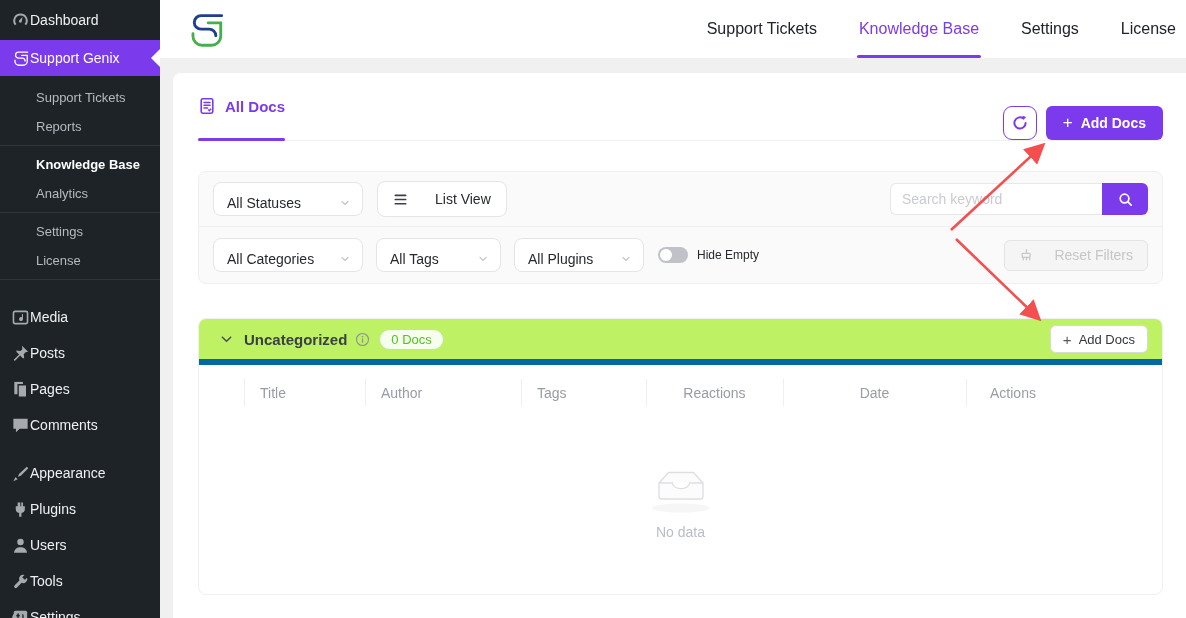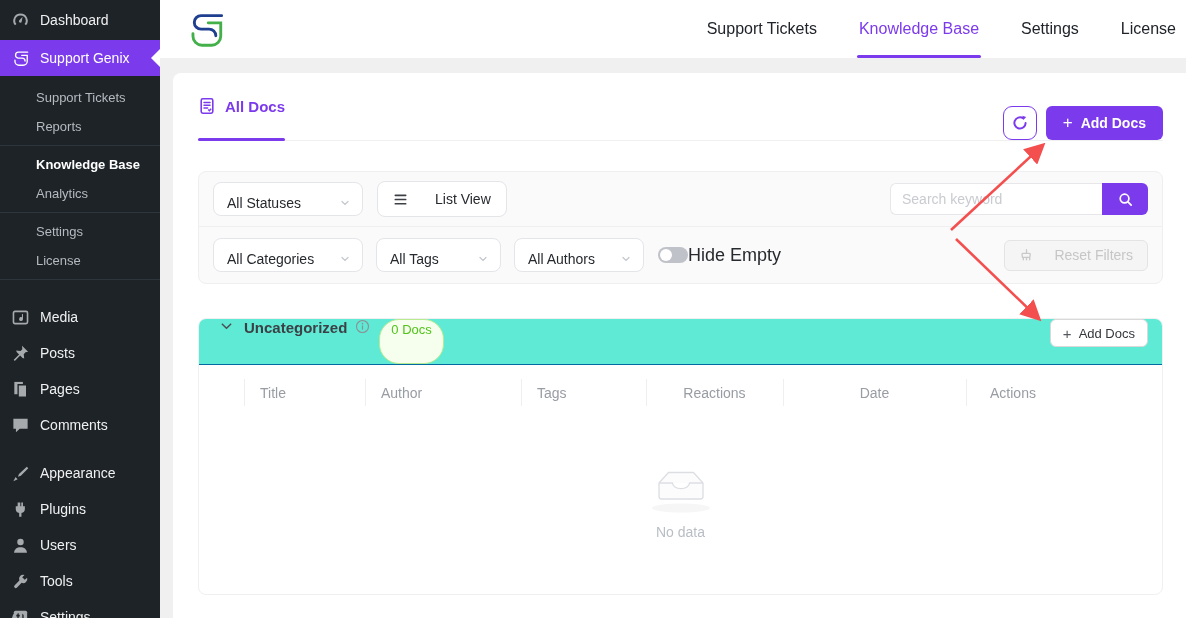--- a/index.html
+++ b/index.html
@@ -8,21 +8,21 @@
     font-family: "Liberation Sans", sans-serif;
     background:#f0f0f1;
     position:relative;
     overflow:hidden;
     color:#1f2329;
   }
   svg { display:block; }
 
   
   .sidebar { position:absolute; left:0; top:0; width:160px; height:618px; background:#1d2327; z-index:10; }
-  .sb-item { display:flex; align-items:center; gap:10px; height:36px; padding-left:11px; font-size:14px; color:#f0f0f1; cursor:pointer; }
+  .sb-item { display:flex; align-items:center; height:36px; padding-left:11px; font-size:14px; color:#f0f0f1; cursor:pointer; }
   .sb-item .ico { width:19px; height:19px; flex:0 0 19px; }
   .sb-item.active { background:#7c3aed; color:#fff; position:relative; }
   .sb-arrow { position:absolute; right:0; top:50%; transform:translateY(-50%); width:0; height:0;
     border-top:9px solid transparent; border-bottom:9px solid transparent; border-right:9px solid #fff; }
   .sb-sub { padding:7px 0 4px 0; }
   .sb-sub-item { display:block; padding:7px 0 7px 36px; font-size:13px; color:#b4bac0; cursor:pointer; }
   .sb-sub-item.current { color:#fff; font-weight:bold; }
   .sb-sep { height:1px; background:#2e353b; margin:4px 0; }
   .sb-menu { padding-top:11px; }
   .sb-spacer { height:12px; }
@@ -54,26 +54,26 @@
   .select { height:34px; background:#fff; border:1px solid #e4e5e9; border-radius:8px; display:flex; align-items:center; justify-content:space-between; padding:8px 11px 0 13px; font-size:14px; color:#26292e; cursor:pointer; }
   .w-statuses { width:150px; }  .w-categories { width:150px; margin-right:13px; }
   .w-tags { width:125px; margin-right:13px; }  .w-authors { width:130px; margin-right:14px; }
   .listview-btn { height:36px; margin-left:14px; background:#fff; border:1px solid #e4e5e9; border-radius:8px; display:flex; align-items:center; gap:27px; padding:0 15px; font-size:14px; color:#26292e; cursor:pointer; font-family:inherit; }
   .search-group { margin-left:auto; display:flex; }
   .search-input { width:212px; height:32px; border:1px solid #e7e7e9; border-right:none; border-radius:6px 0 0 6px; padding:0 11px; font-size:14px; color:#333; outline:none; font-family:inherit; }
   .search-input::placeholder { color:#c9cbd0; }
   .search-btn { width:46px; height:32px; background:#7c3aed; border:none; border-radius:0 6px 6px 0; display:flex; align-items:center; justify-content:center; cursor:pointer; }
   .toggle { width:30px; height:16px; border-radius:9px; background:#bfc2c8; position:relative; cursor:pointer; flex:0 0 30px; }
   .toggle .knob { position:absolute; left:2px; top:2px; width:12px; height:12px; border-radius:50%; background:#fff; }
-  .toggle-label { font-size:18px; color:#26292e; }
+  .toggle-label { margin-left:9px; font-size:12px; color:#26292e; }
   .reset-btn { margin-left:auto; height:31px; background:#f5f5f5; border:1px solid #e4e4e4; border-radius:6px; color:#c6c6c6; font-size:14px; display:flex; align-items:center; gap:20px; padding:0 14px; cursor:not-allowed; font-family:inherit; }
 
   
   .table-card { margin-top:34px; border:1px solid #f0f0f0; border-radius:8px; height:277px; overflow:hidden; background:#fff; }
-  .group-header { height:46px; display:flex; background:#5eead4; border-bottom:1px solid #0369a1; padding:0 14px 0 20px; }
+  .group-header { height:46px; display:flex; align-items:center; background:#bef264; border-bottom:6px solid #0369a1; padding:0 14px 0 20px; }
   .group-title { margin-left:10px; font-size:15px; color:#3c3f45; font-weight:bold; }
   .info-ico { margin-left:8px; cursor:pointer; }
   .badge { margin-left:9px; font-size:13px; color:#52c41a; background:#f6ffed; border:1px solid #b7eb8f; border-radius:20px; padding:2px 11px; }
   .btn-row-add { margin-left:auto; height:28px; background:#fff; border:1px solid #d9d9d9; border-radius:6px; padding:0 12px; font-size:13px; color:#33363b; display:flex; align-items:center; gap:7px; cursor:pointer; font-family:inherit; }
   .btn-row-add .plus { font-size:15px; color:#55585e; }
 
   .col-header { display:grid; grid-template-columns:45px 121px 156px 125px 137px 183px 94px 1fr; height:55px; align-items:center; }
   .col { font-size:14px; color:#989ca3; position:relative; padding-left:16px; height:100%; display:flex; align-items:center; }
   .col.center { justify-content:center; padding-left:0; }
   .col .vline { position:absolute; left:0; top:14px; bottom:14px; width:1px; background:#efefef; }
@@ -253,21 +253,21 @@
           <path d="M4 6l4 4 4-4" fill="none" stroke="#c3c6cc" stroke-width="1.6" stroke-linecap="round"></path>
         </svg>
       </div>
       <div class="select w-tags">
         <span>All Tags</span>
         <svg width="12" height="12" viewBox="0 0 16 16">
           <path d="M4 6l4 4 4-4" fill="none" stroke="#c3c6cc" stroke-width="1.6" stroke-linecap="round"></path>
         </svg>
       </div>
       <div class="select w-authors">
-        <span>All Authors</span>
+        <span>All Plugins</span>
         <svg width="12" height="12" viewBox="0 0 16 16">
           <path d="M4 6l4 4 4-4" fill="none" stroke="#c3c6cc" stroke-width="1.6" stroke-linecap="round"></path>
         </svg>
       </div>
       <div class="toggle">
         <div class="knob"></div>
       </div>
       <span class="toggle-label">Hide Empty</span>
       <button class="reset-btn" disabled="">
         <svg width="15" height="15" viewBox="0 0 16 16">

